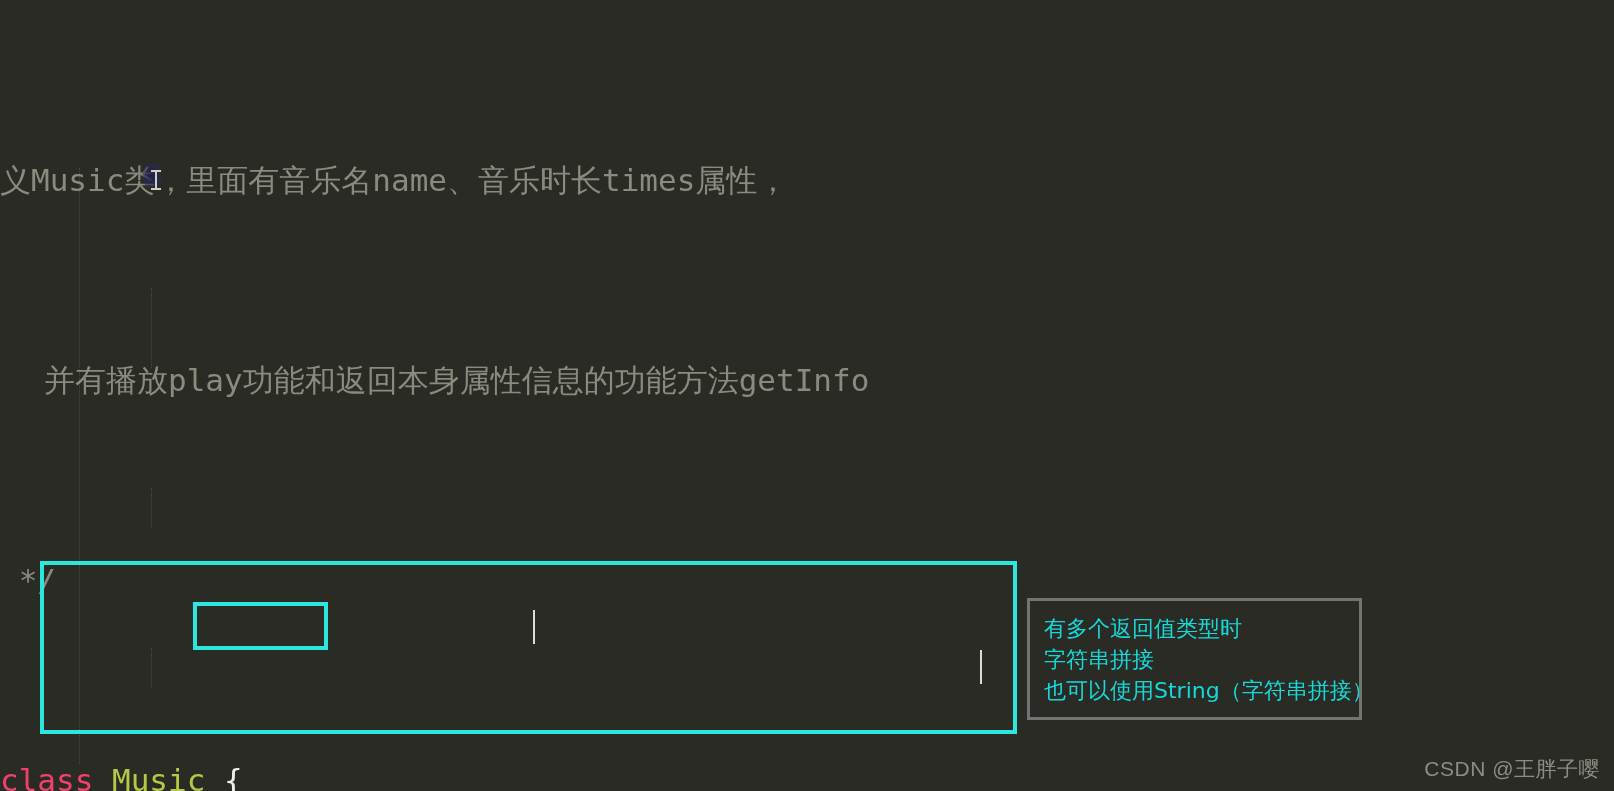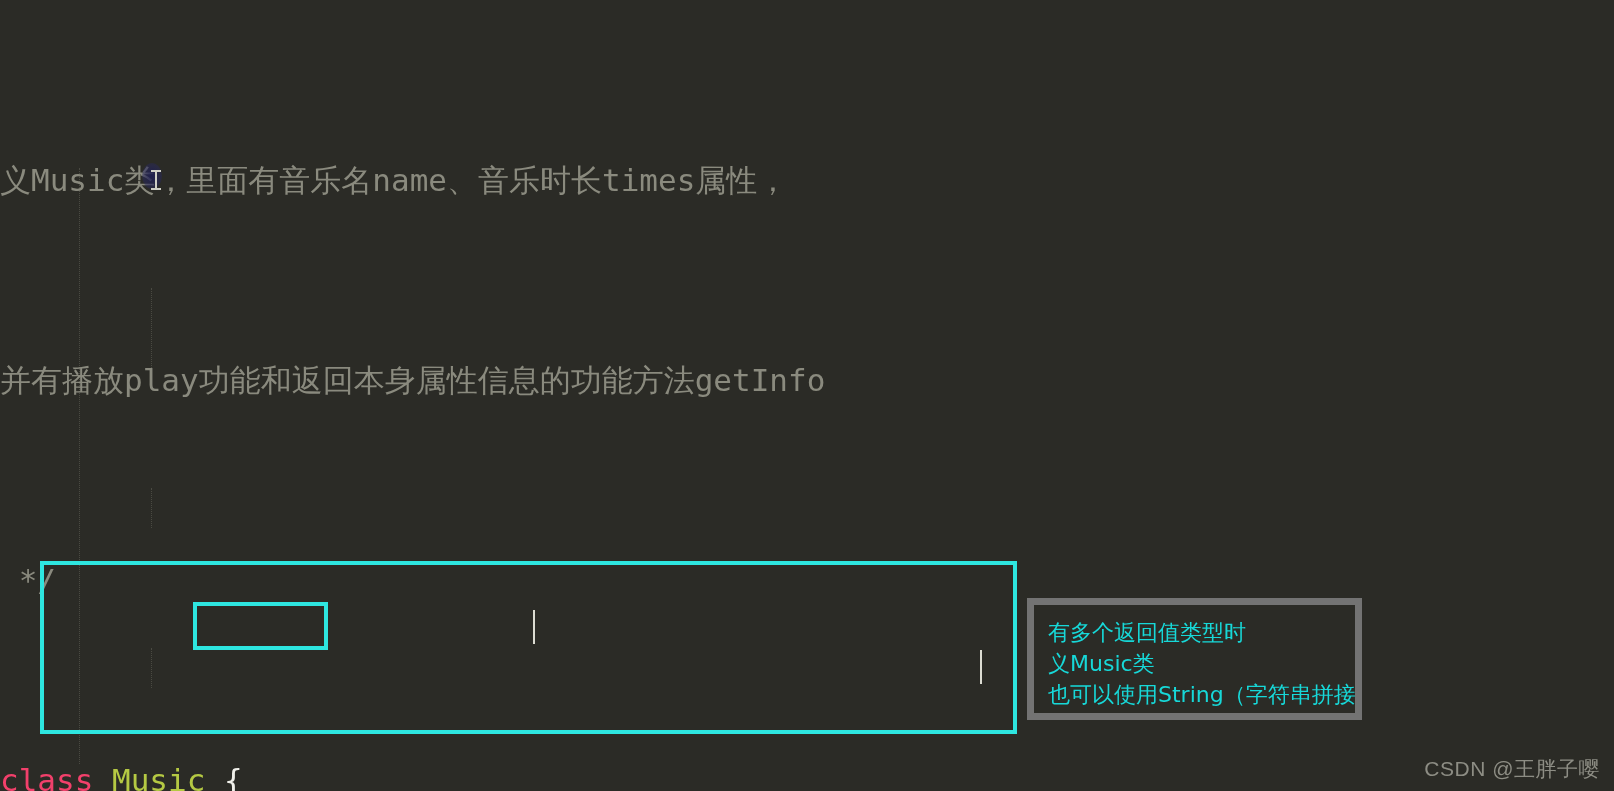--- a/index.html
+++ b/index.html
@@ -95,21 +95,21 @@
     position: absolute;
     box-sizing: border-box;
     pointer-events: none;
   }
   .hl-cyan   { border: 4px solid #2ee6e0; }
   .hl-cyan-s { border: 4px solid #2ee6e0; }
 
   .note {
     position: absolute;
     box-sizing: border-box;
-    border: 7px solid #737373;
+    border: 3px solid #737373;
     color: #17d8d8;
     font-family: "DejaVu Sans", "Liberation Sans", sans-serif;
     font-size: 22px;
     line-height: 31px;
     padding: 12px 0 8px 14px;
     overflow: hidden;
     white-space: nowrap;
   }
   .note div { white-space: nowrap; }
 
@@ -133,21 +133,21 @@
   <div class="guide" style="left:151px; top:288px; height:80px;"></div>
   <div class="guide" style="left:151px; top:488px; height:40px;"></div>
   <div class="guide" style="left:151px; top:648px; height:40px;"></div>
 
   <div class="code">
 
     
     <div class="ln" style="padding-left:0px;"><span class="cmt">义Music类，里面有音乐名name、音乐时长times属性，</span></div>
 
     
-    <div class="ln" style="padding-left:0px;"><span class="cmt">并有播放play功能和返回本身属性信息的功能方法getInfo</span></div>
+    <div class="ln" style="padding-left:0px;margin-left:44px;"><span class="cmt">并有播放play功能和返回本身属性信息的功能方法getInfo</span></div>
 
     
     <div class="ln"><span class="cmt"> */</span></div>
 
     
     <div class="ln"><span class="kw">class</span><span class="plain"> </span><span class="cls">Music</span><span class="plain"> </span><span class="punc">{</span></div>
 
     
     
 
@@ -198,19 +198,19 @@
   <div class="caret" style="left:533px; top:610px; height:34px;"></div>
 
   <div class="caret" style="left:980px; top:650px; height:34px;"></div>
 
   <div class="hl-box hl-cyan" style="left:40px; top:561px; width:977px; height:173px;"></div>
 
   <div class="hl-box hl-cyan-s" style="left:193px; top:602px; width:135px; height:48px;"></div>
 
   <div class="note" style="left:1027px; top:598px; width:335px; height:122px;">
     <div>有多个返回值类型时</div>
-    <div>义Music类</div>
+    <div>字符串拼接</div>
     <div>也可以使用String（字符串拼接）</div>
   </div>
 
   <div class="watermark">CSDN @王胖子嘤</div>
 
 </div>
 
 </body></html>

